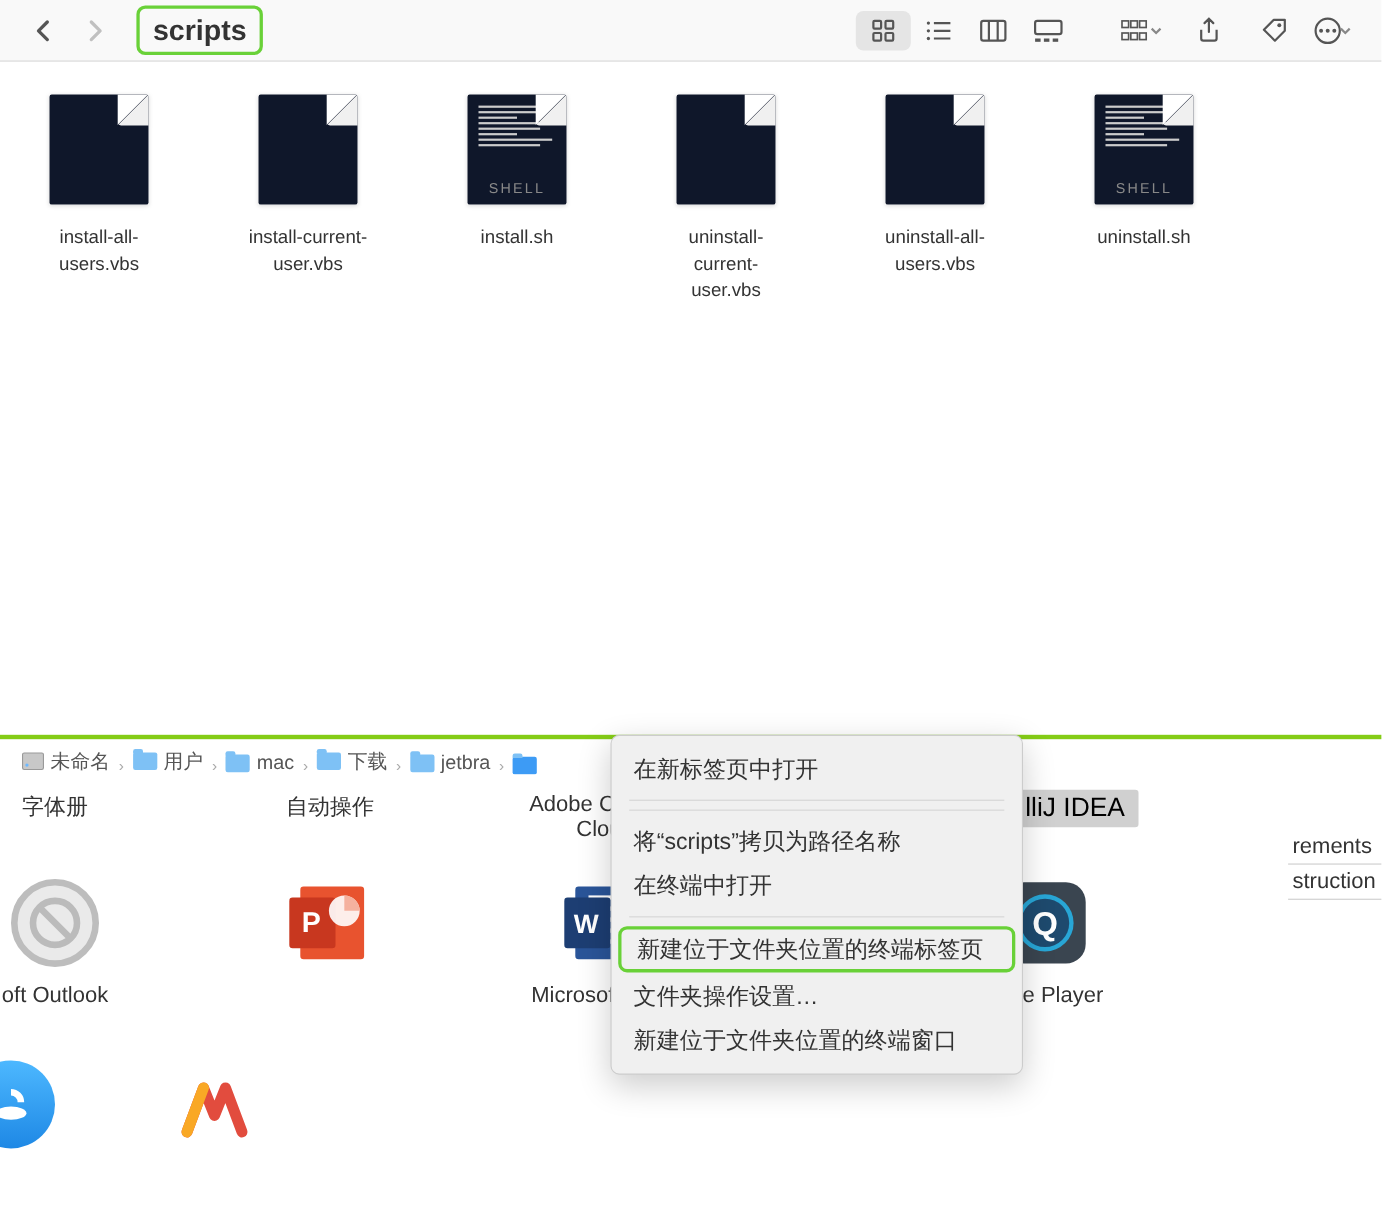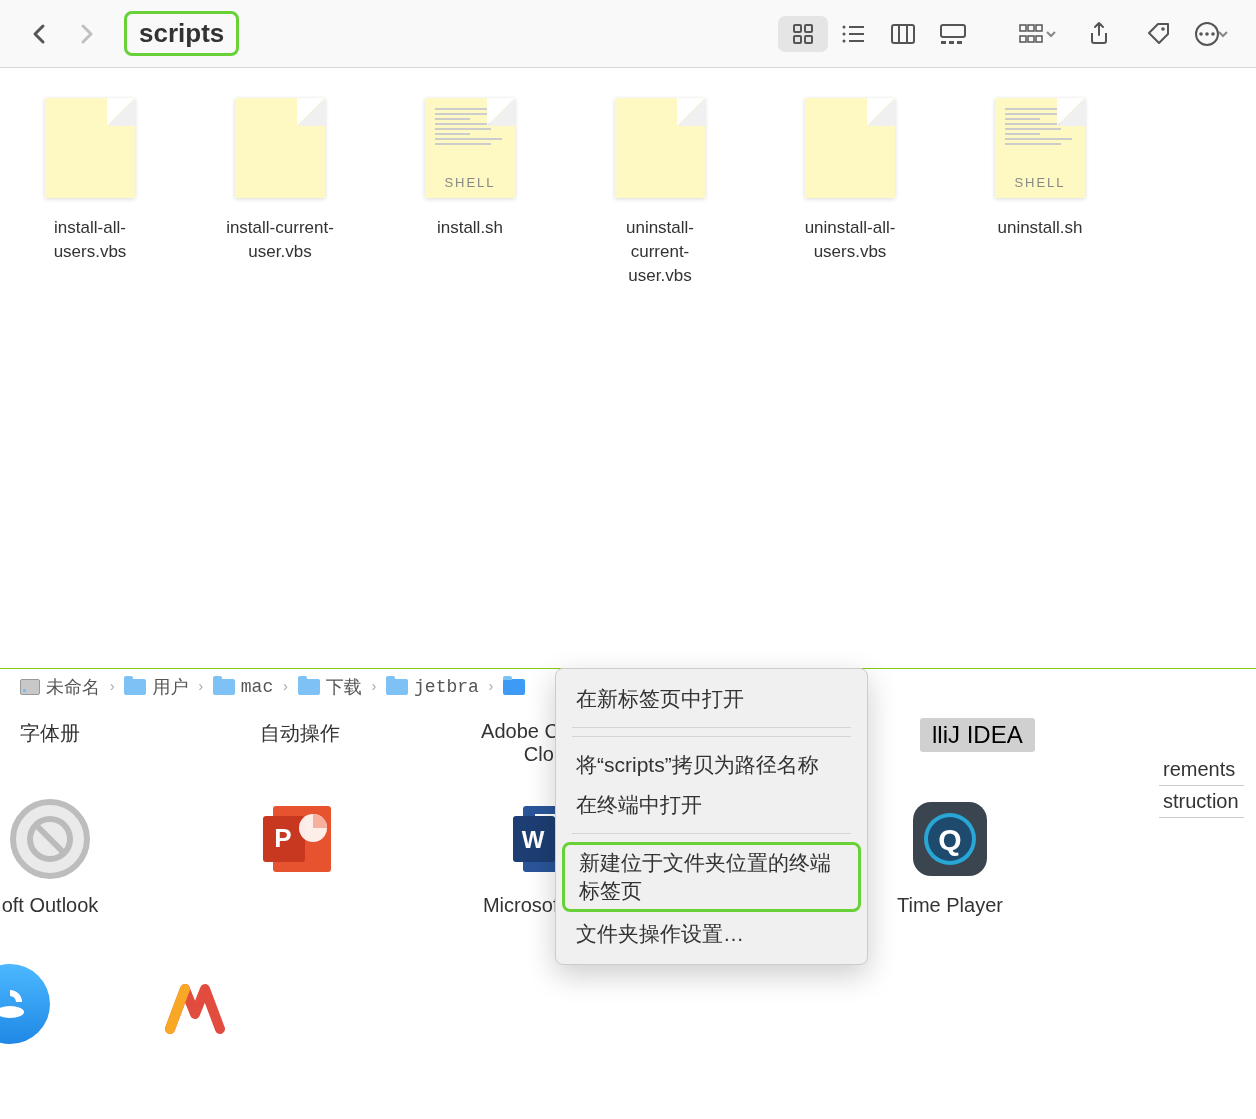--- a/index.html
+++ b/index.html
@@ -5,21 +5,21 @@
     * { margin: 0; padding: 0; box-sizing: border-box; }
     body {
       font-family: -apple-system, BlinkMacSystemFont, "Helvetica Neue", sans-serif;
       background: #fff;
       width: 1256px;
       height: 1119px;
       overflow: hidden;
       position: relative;
     }
     .toolbar {
-      height: 68px;
+      height: 56px;
       display: flex;
       align-items: center;
       padding: 0 20px;
       border-bottom: 1px solid #d8d8d8;
       background: #f9f9f9;
       gap: 10px;
     }
     .nav-btn {
       width: 38px; height: 32px;
       display: flex; align-items: center; justify-content: center;
@@ -65,21 +65,21 @@
       text-align: center;
     }
     .file-icon-wrapper {
       width: 90px; height: 100px;
       position: relative; margin-bottom: 18px;
       background: #fff;
       filter: drop-shadow(0 1px 2px rgba(0,0,0,0.15));
     }
     .file-sheet {
       width: 90px; height: 100px;
-      background: #fef9c3;
+      background: #0f172a;
       position: relative;
       border-radius: 2px;
     }
     .file-sheet::before {
       content: '';
       position: absolute;
       top: 0; right: 0;
       width: 28px; height: 28px;
       background: linear-gradient(135deg, transparent 49%, #f0f0f0 51%);
       border-bottom-left-radius: 3px;
@@ -107,28 +107,27 @@
     }
     .file-name {
       font-size: 17px; color: #333; line-height: 1.4;
       word-break: break-word;
     }
 
     .pathbar {
       position: absolute;
       top: 668px; left: 0; right: 0;
       height: 36px;
-      border-top: 1px solid #84cc16;
-      display: flex; align-items: center;
+      border-top: 4px solid #84cc16;
+      display: flex; align-items: flex-end;
       padding: 0 20px;
       font-size: 18px;
       color: #555;
       gap: 8px;
       background: #fff;
-      font-family: Liberation Mono, monospace;
     }
     .path-seg { display: flex; align-items: center; gap: 6px; }
     .hd-icon {
       width: 20px; height: 16px; background: #c8c8c8;
       border-radius: 2px; border: 1px solid #999;
       position: relative;
     }
     .hd-icon::after {
       content: ''; position: absolute; bottom: 2px; left: 2px;
       width: 3px; height: 3px; background: #6cb8ff; border-radius: 50%;
@@ -165,30 +164,30 @@
       top: 90px; left: -30px;
     }
     .app-tile { display: flex; flex-direction: column; align-items: center; gap: 10px; width: 160px; }
     .app-icon { width: 90px; height: 90px; display: flex; align-items: center; justify-content: center; }
     .tag-idea {
       position: absolute; top: 14px; left: 920px;
       background: #d0d0d0; padding: 3px 12px;
       font-size: 24px; border-radius: 3px;
     }
     .sidebar-tags {
-      position: absolute; top: 50px; right: 12px;
+      position: absolute; top: 50px; right: 0;
       width: 85px;
       font-size: 20px; color: #333;
     }
     .sidebar-tags div { border-bottom: 1px solid #ccc; padding: 4px 0 4px 4px; white-space: nowrap; overflow: hidden;}
 
     .context-menu {
       position: absolute;
       top: 668px; left: 555px;
-      width: 313px;
+      width: 375px;
       background: #f0f0f0;
       border: 1px solid #ccc;
       border-radius: 8px;
       box-shadow: 0 10px 30px rgba(0,0,0,0.2);
       padding: 10px 0;
       z-index: 100;
     }
     .menu-item {
       padding: 6px 20px;
       font-size: 21px;
@@ -492,13 +491,14 @@
 
 <div class="context-menu" id="context-menu">
     <div class="menu-item">在新标签页中打开</div>
     <div class="menu-separator"></div>
     <div class="menu-separator"></div>
     <div class="menu-item">将“scripts”拷贝为路径名称</div>
     <div class="menu-item">在终端中打开</div>
     <div class="menu-separator"></div>
     <div class="menu-item highlighted">新建位于文件夹位置的终端标签页</div>
     <div class="menu-item">文件夹操作设置…</div>
+    <div class="menu-item">新建位于文件夹位置的终端窗口</div>
   </div>
 
 </body></html>

